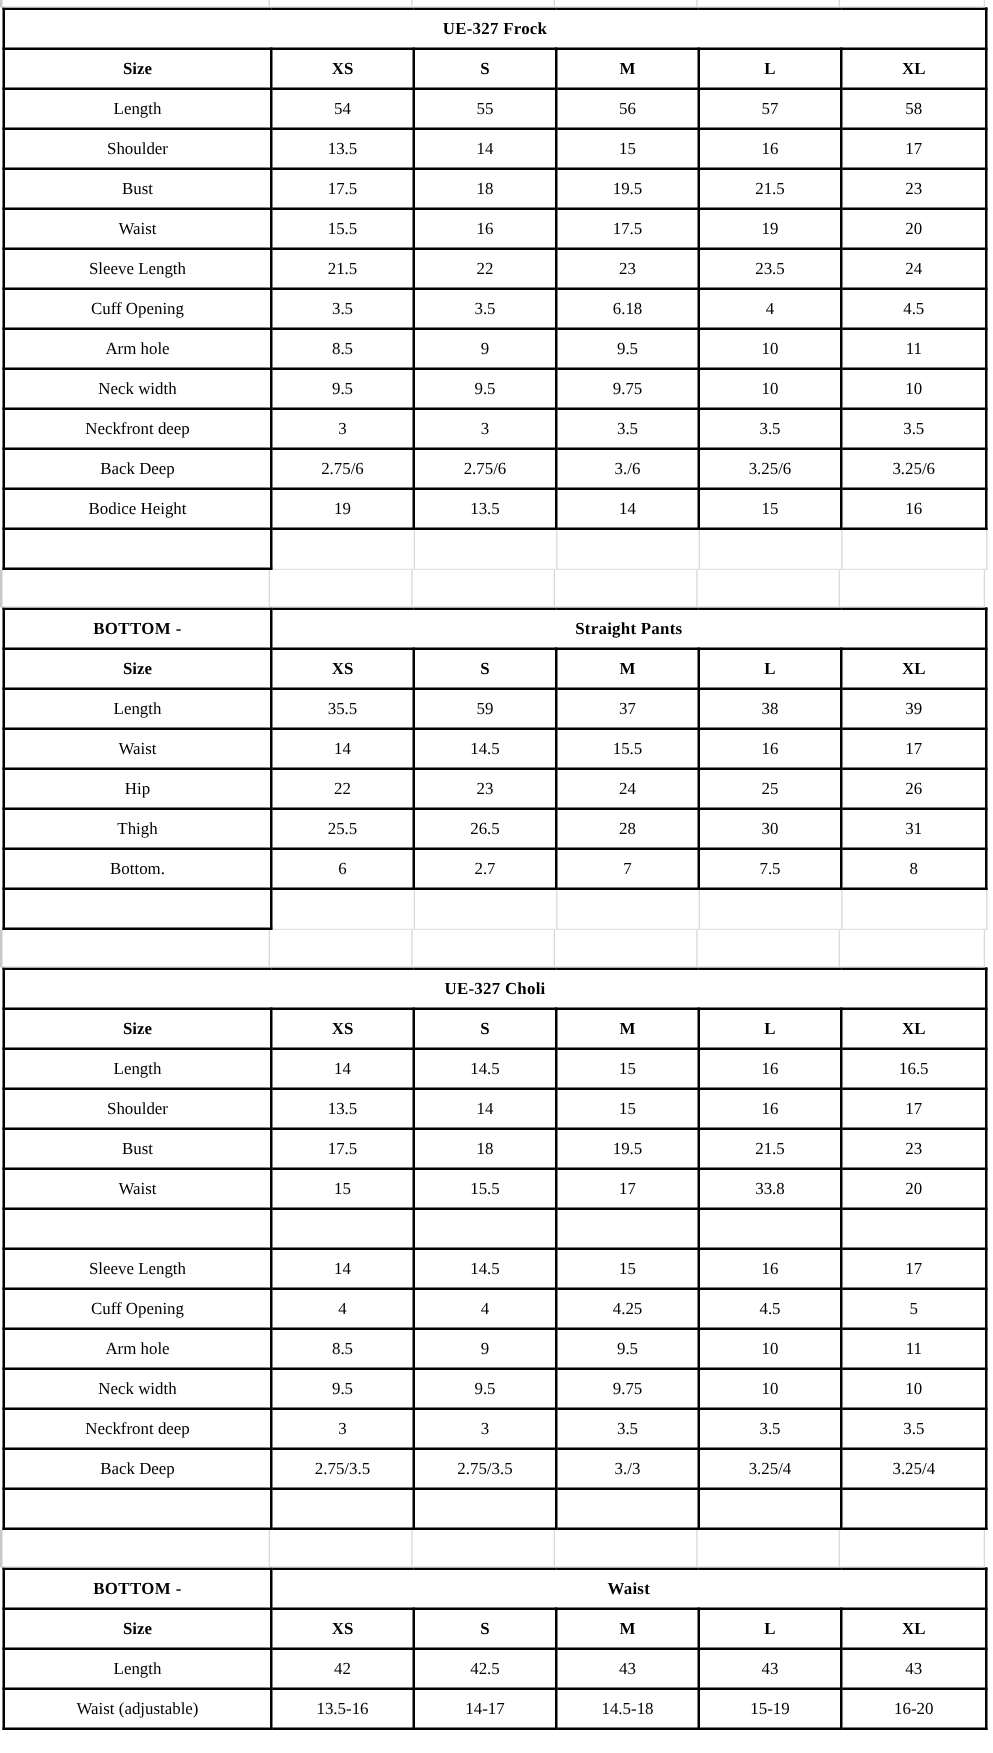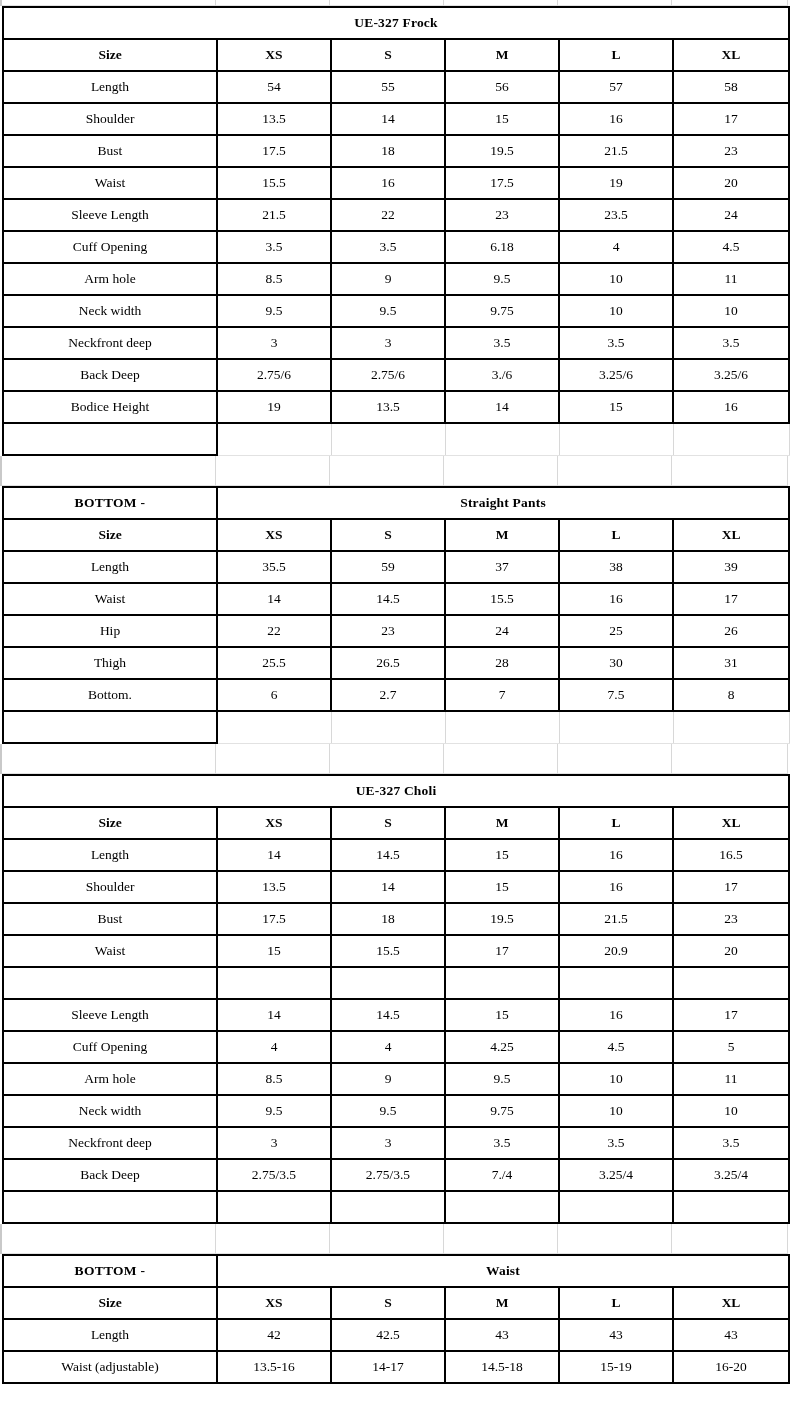--- a/index.html
+++ b/index.html
@@ -348,21 +348,21 @@
           <td class="val">18</td>
           <td class="val">19.5</td>
           <td class="val">21.5</td>
           <td class="val">23</td>
         </tr>
         <tr>
           <td class="label">Waist</td>
           <td class="val">15</td>
           <td class="val">15.5</td>
           <td class="val">17</td>
-          <td class="val">20.9</td>
+          <td class="val">33.8</td>
           <td class="val">20</td>
         </tr>
         <tr>
           <td class="blank"></td>
           <td class="blank"></td>
           <td class="blank"></td>
           <td class="blank"></td>
           <td class="blank"></td>
           <td class="blank"></td>
         </tr>
@@ -403,21 +403,21 @@
           <td class="val">3</td>
           <td class="val">3</td>
           <td class="val">3.5</td>
           <td class="val">3.5</td>
           <td class="val">3.5</td>
         </tr>
         <tr>
           <td class="label">Back Deep</td>
           <td class="val">2.75/3.5</td>
           <td class="val">2.75/3.5</td>
-          <td class="val">7./4</td>
+          <td class="val">3./3</td>
           <td class="val">3.25/4</td>
           <td class="val">3.25/4</td>
         </tr>
         <tr>
           <td class="blank"></td>
           <td class="blank"></td>
           <td class="blank"></td>
           <td class="blank"></td>
           <td class="blank"></td>
           <td class="blank"></td>

